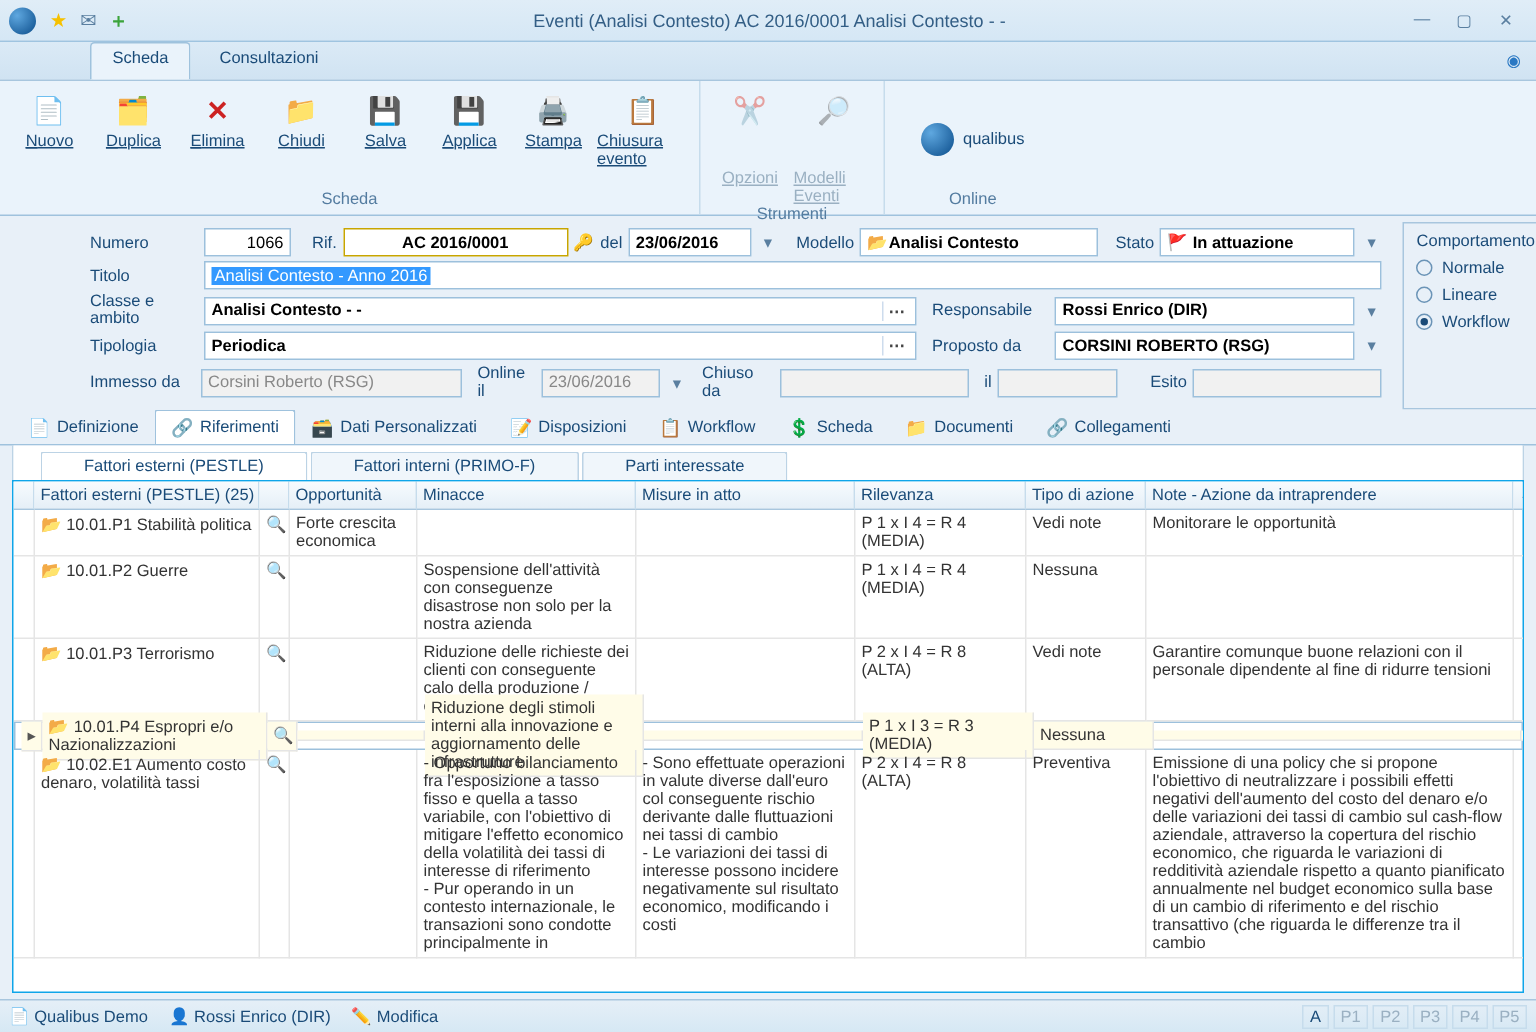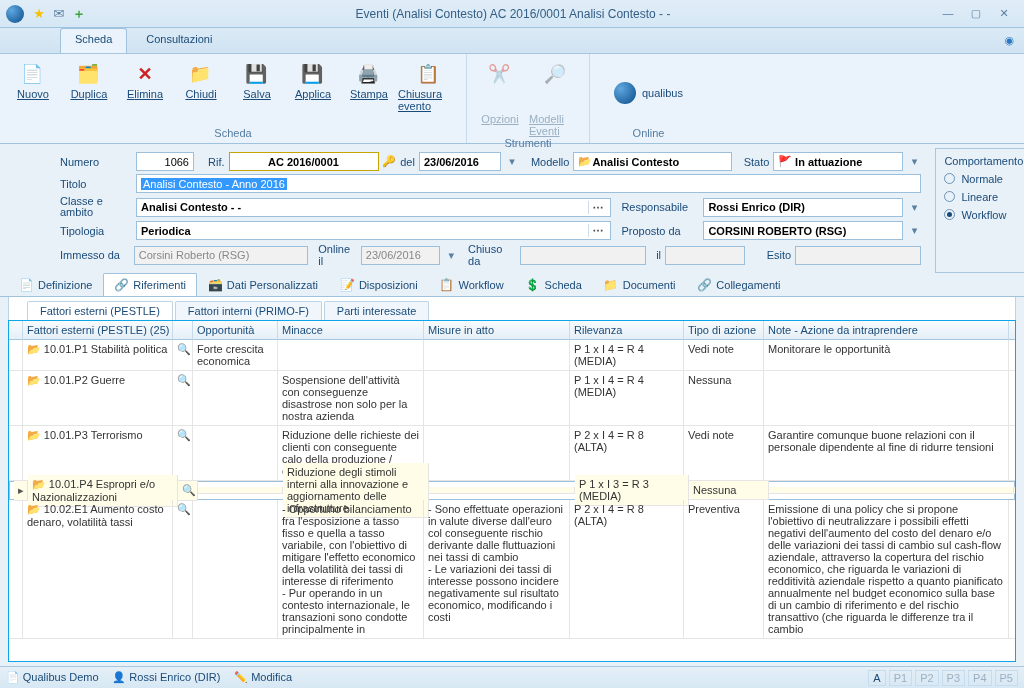--- a/index.html
+++ b/index.html
@@ -44,21 +44,21 @@
 .radio { display: flex; align-items: flex-start; gap: 6px; color: #1a4b78; cursor: pointer; }
 .radio .r { width: 11px; height: 11px; border: 1px solid #6b94b7; border-radius: 50%; display: inline-flex; align-items: center; justify-content: center; }
 .radio .r.dot::after { content: ""; width: 5px; height: 5px; background: #1a4b78; border-radius: 50%; }
 
 .tabs2 { display: flex; gap: 0; border-bottom: 1px solid #9fc2dd; padding: 0 8px; background: #e8f0f8; }
 .tabs2 .t { padding: 4px 10px; border: 1px solid transparent; border-bottom: none; display: flex; align-items: center; gap: 4px; color: #1a4b78; cursor: pointer; border-radius: 2px 2px 0 0; }
 .tabs2 .t.active { background: #fff; border-color: #9fc2dd; }
 .tabs2 .t .ico { font-size: 12px; }
 
 .subtabs { display: flex; padding: 4px 18px 0; gap: 2px; background: #fff; }
-.subtabs .t { padding: 3px 12px; border: 1px solid #bcd3e5; border-bottom: none; background: #f0f6fb; color: #1a4b78; cursor: pointer; border-radius: 2px 2px 0 0; }
+.subtabs .t { padding: 3px 28px; border: 1px solid #bcd3e5; border-bottom: none; background: #f0f6fb; color: #1a4b78; cursor: pointer; border-radius: 2px 2px 0 0; }
 .subtabs .t.active { background: #fff; }
 
 .gridwrap { flex: 1; overflow: hidden; background: #fff; margin: 0 8px 4px; border: 1px solid #0ea5e9; display: flex; flex-direction: column; }
 .gridhead, .gridrow { display: grid; grid-template-columns: 14px 150px 20px 85px 146px 146px 114px 80px 245px 14px; }
 .gridhead > div { background: linear-gradient(#f7fbfe, #e5eff7); border-right: 1px solid #c6dcec; border-bottom: 1px solid #a8c6de; padding: 3px 4px; color: #1a4b78; white-space: nowrap; overflow: hidden; }
 .gridrow > div { border-right: 1px solid #e5e5e5; border-bottom: 1px solid #e5e5e5; padding: 3px 4px; color: #333; overflow: hidden; }
 .gridrow.sel > div { background: #fffce8; }
 .gridrow .folder { color: #d69b00; }
 .gridrow .mag { color: #1a7cc4; cursor: pointer; }
 .gridbody { overflow-y: auto; flex: 1; }

